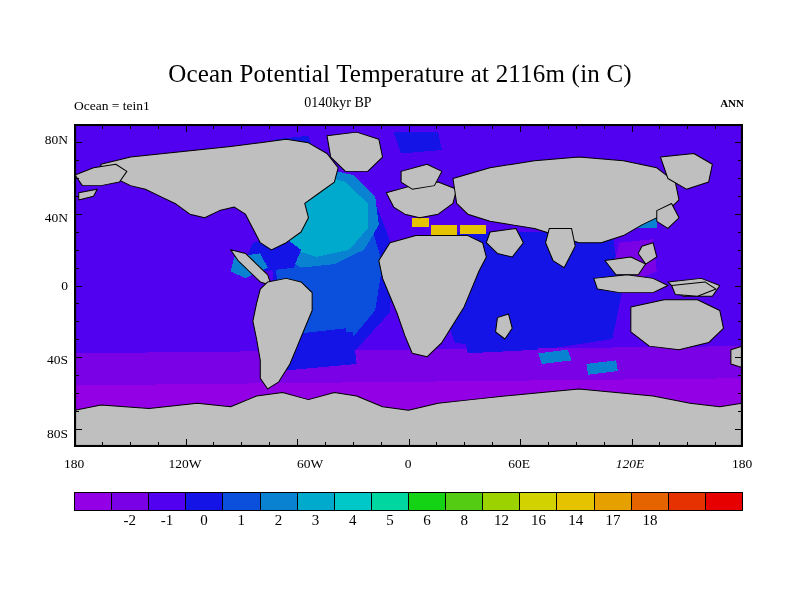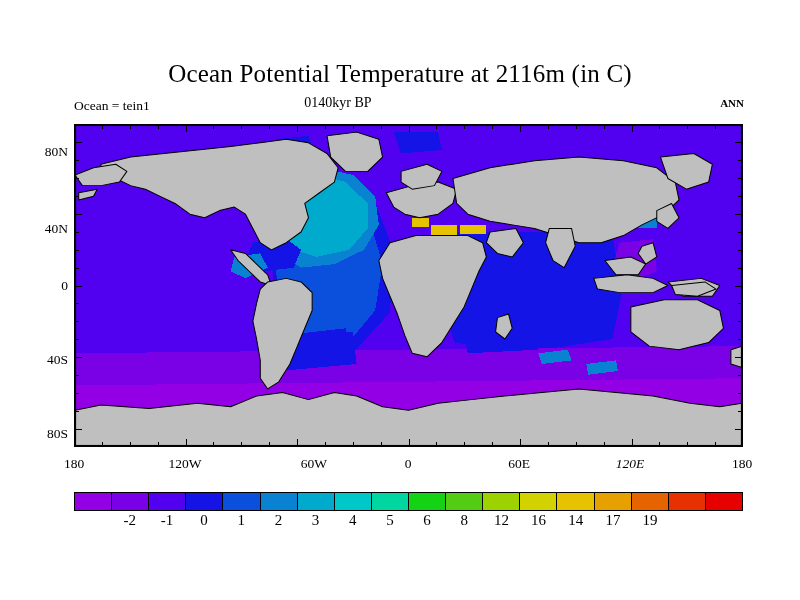--- a/index.html
+++ b/index.html
@@ -150,29 +150,29 @@
         </g>
 
         <g>
           <path d="M0,0 L360,0 L360,6 L0,6 Z" fill="#5200F0" opacity="0"></path>
         </g>
       </g>
       <rect x="0" y="0" width="360" height="180" fill="none" stroke="#000" stroke-width="1.2"></rect>
     </svg>
   </div>
 
-  <div class="ylab" style="left:22px;top:133px;margin-top:12px;">80N</div>
-  <div class="ylab" style="left:22px;top:222px;">40N</div>
+  <div class="ylab" style="left:22px;top:133px;">80N</div>
+  <div class="ylab" style="left:22px;top:211px;">40N</div>
   <div class="ylab" style="left:22px;top:279px;">0</div>
   <div class="ylab" style="left:22px;top:353px;">40S</div>
   <div class="ylab" style="left:22px;top:427px;">80S</div>
 
   <div class="xlab" style="left:39px;top:456px;">180</div>
   <div class="xlab" style="left:150px;top:456px;">120W</div>
-  <div class="xlab" style="left:257px;top:456px;text-align:right;">60W</div>
+  <div class="xlab" style="left:275px;top:456px;">60W</div>
   <div class="xlab" style="left:373px;top:456px;">0</div>
   <div class="xlab" style="left:484px;top:456px;">60E</div>
   <div class="xlab" style="left:595px;top:456px;font-style:italic;">120E</div>
   <div class="xlab" style="left:707px;top:456px;">180</div>
 
   <div class="cbar" id="cbar">
       <i style="background: rgb(148, 0, 230);"></i>
       <i style="background: rgb(122, 0, 230);"></i>
       <i style="background: rgb(82, 0, 240);"></i>
       <i style="background: rgb(20, 20, 230);"></i>
@@ -199,21 +199,21 @@
       <span style="left: 204.417px;">2</span>
       <span style="left: 241.583px;">3</span>
       <span style="left: 278.75px;">4</span>
       <span style="left: 315.917px;">5</span>
       <span style="left: 353.083px;">6</span>
       <span style="left: 390.25px;">8</span>
       <span style="left: 427.417px;">12</span>
       <span style="left: 464.583px;">16</span>
       <span style="left: 501.75px;">14</span>
       <span style="left: 538.917px;">17</span>
-      <span style="left: 576.083px;">19</span>
+      <span style="left: 576.083px;">18</span>
     </div>
 
 <div class="tick" style="left: 101.875px; top: 442px; width: 1px; height: 5px;"></div>
     <div class="tick" style="left: 101.875px; top: 124px; width: 1px; height: 5px;"></div>
     <div class="tick" style="left: 129.75px; top: 442px; width: 1px; height: 5px;"></div>
     <div class="tick" style="left: 129.75px; top: 124px; width: 1px; height: 5px;"></div>
     <div class="tick" style="left: 157.625px; top: 442px; width: 1px; height: 5px;"></div>
     <div class="tick" style="left: 157.625px; top: 124px; width: 1px; height: 5px;"></div>
     <div class="tick" style="left: 185.5px; top: 439px; width: 1px; height: 8px;"></div>
     <div class="tick" style="left: 185.5px; top: 124px; width: 1px; height: 8px;"></div>

